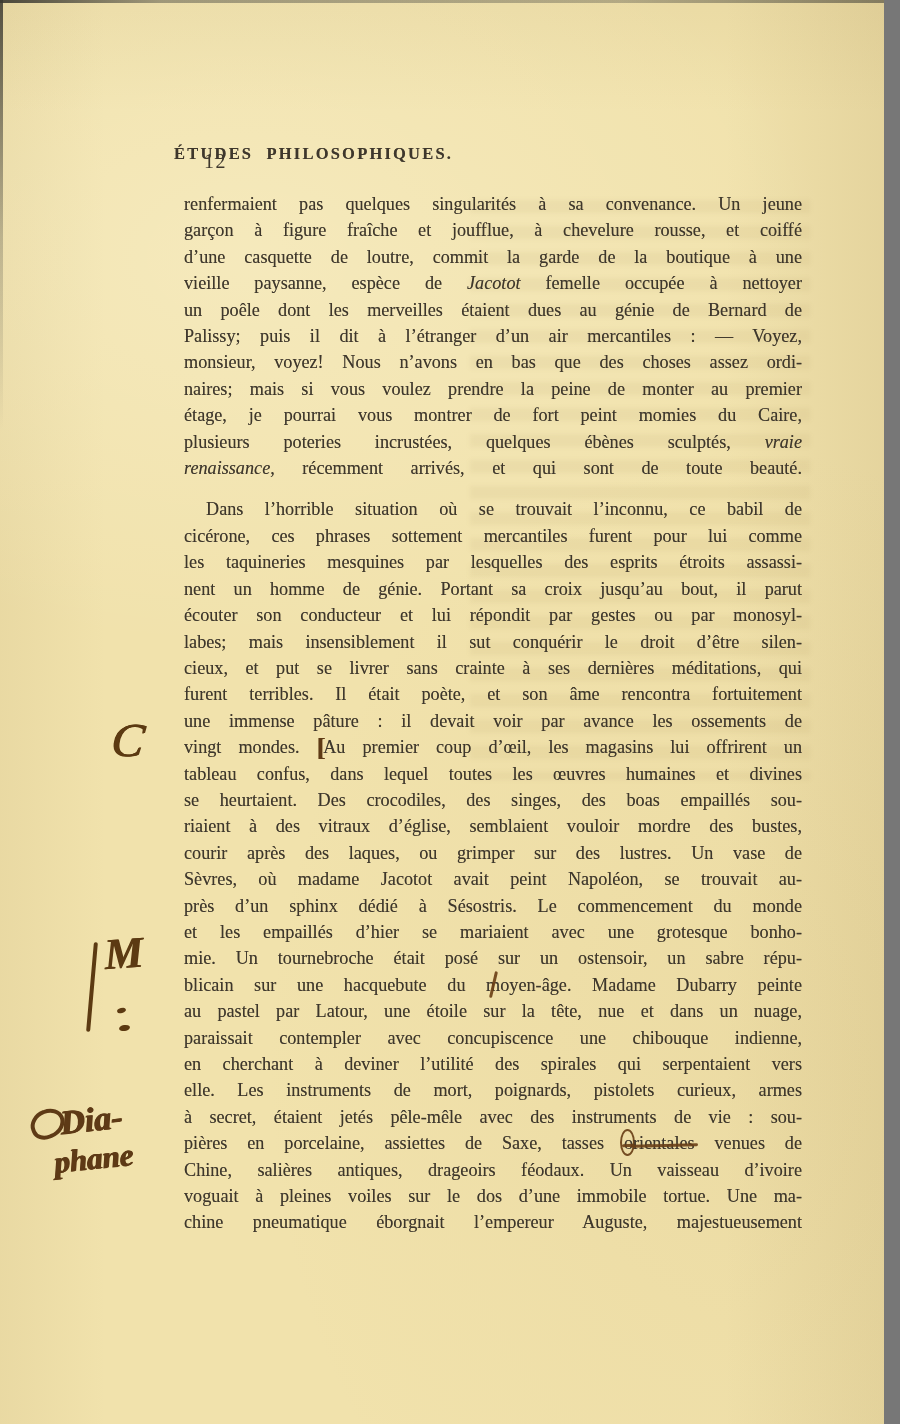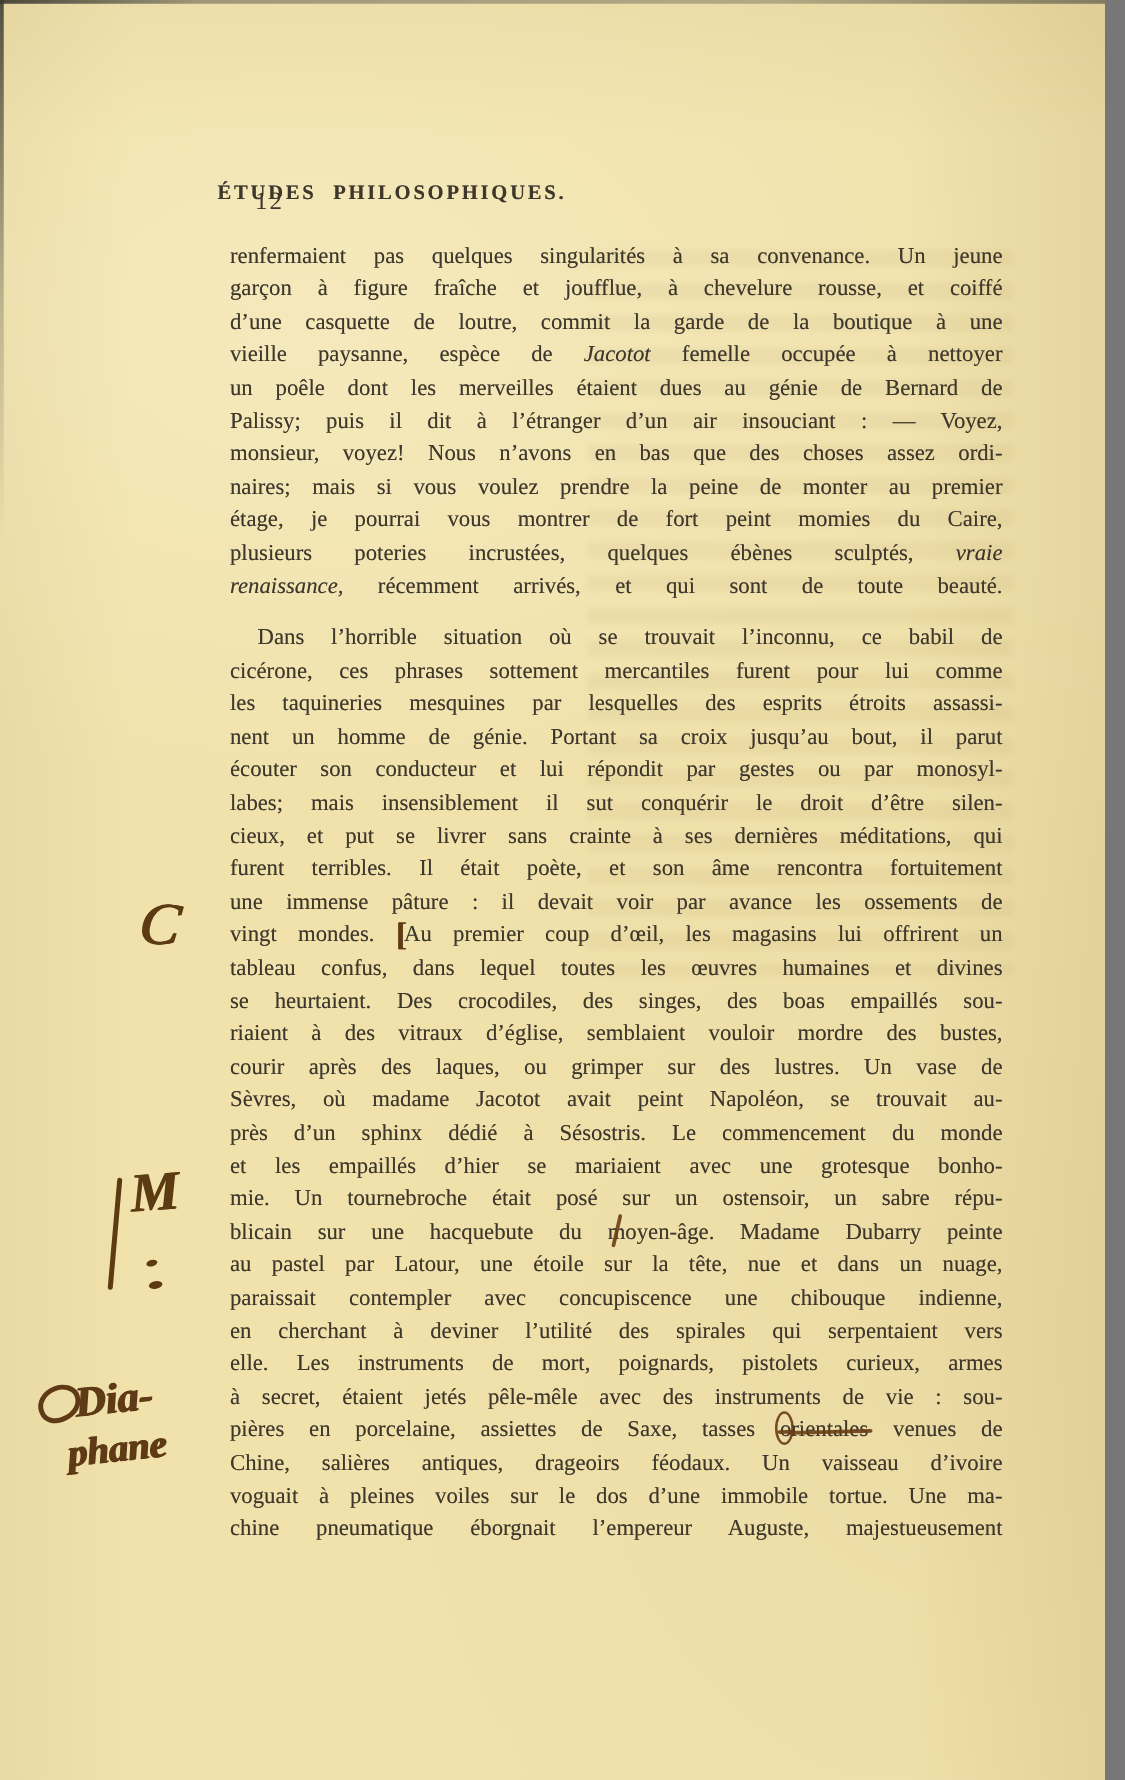--- a/index.html
+++ b/index.html
@@ -75,21 +75,21 @@
 
   <span class="pageno">12</span>
   <span class="running-title">ÉTUDES PHILOSOPHIQUES.</span>
 
   <div class="textblock">
       <div class="line">renfermaient pas quelques singularités à sa convenance. Un jeune</div>
       <div class="line">garçon à figure fraîche et joufflue, à chevelure rousse, et coiffé</div>
       <div class="line">d’une casquette de loutre, commit la garde de la boutique à une</div>
       <div class="line">vieille paysanne, espèce de <span class="it">Jacotot</span> femelle occupée à nettoyer</div>
       <div class="line">un poêle dont les merveilles étaient dues au génie de Bernard de</div>
-      <div class="line">Palissy; puis il dit à l’étranger d’un air insouciant : — Voyez,</div>
+      <div class="line">Palissy; puis il dit à l’étranger d’un air mercantiles : — Voyez,</div>
       <div class="line">monsieur, voyez! Nous n’avons en bas que des choses assez ordi-</div>
       <div class="line">naires; mais si vous voulez prendre la peine de monter au premier</div>
       <div class="line">étage, je pourrai vous montrer de fort peint momies du Caire,</div>
       <div class="line">plusieurs poteries incrustées, quelques ébènes sculptés, <span class="it">vraie</span></div>
       <div class="line"><span class="it">renaissance,</span> récemment arrivés, et qui sont de toute beauté.</div>
       <div class="line indent">Dans l’horrible situation où se trouvait l’inconnu, ce babil de</div>
       <div class="line">cicérone, ces phrases sottement mercantiles furent pour lui comme</div>
       <div class="line">les taquineries mesquines par lesquelles des esprits étroits assassi-</div>
       <div class="line">nent un homme de génie. Portant sa croix jusqu’au bout, il parut</div>
       <div class="line">écouter son conducteur et lui répondit par gestes ou par monosyl-</div>

